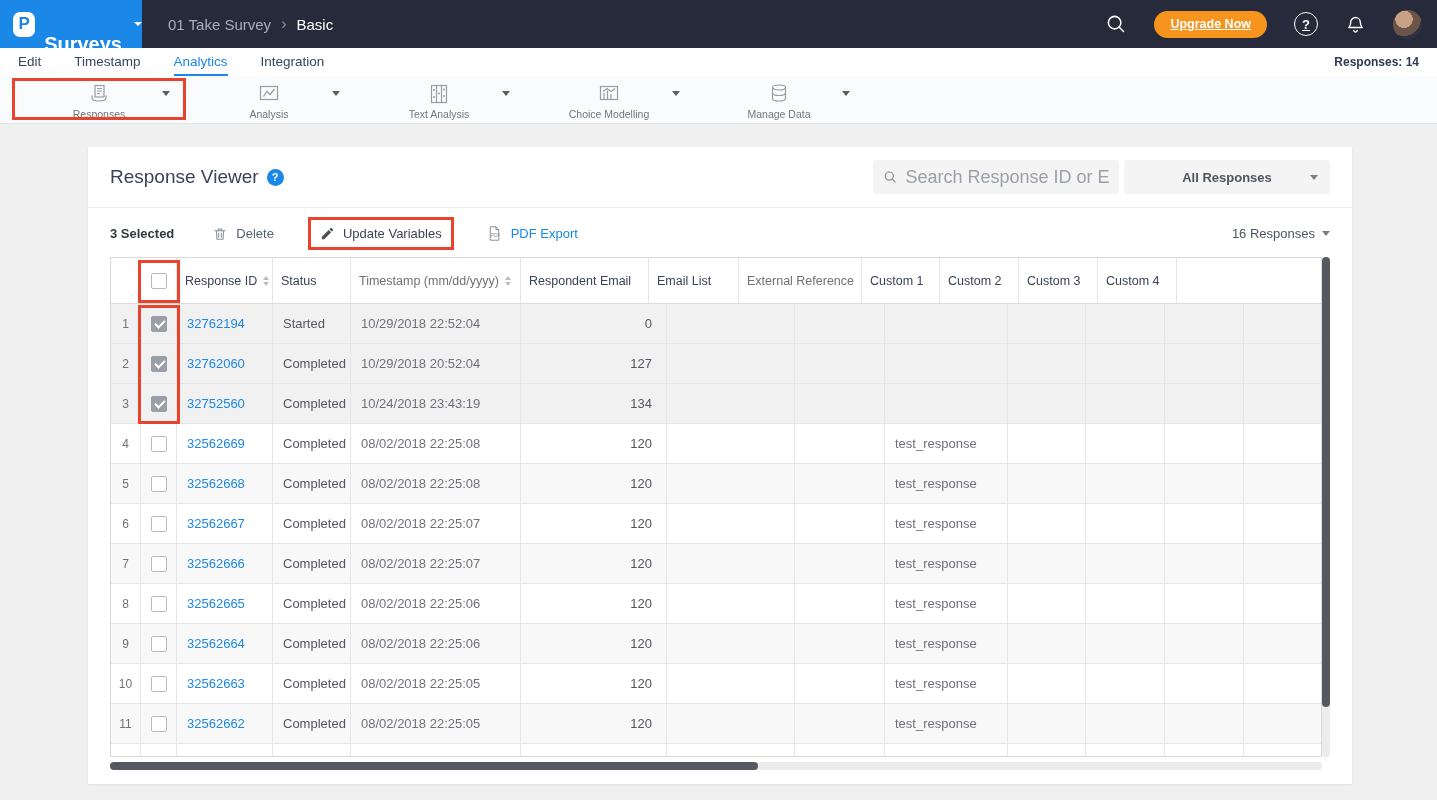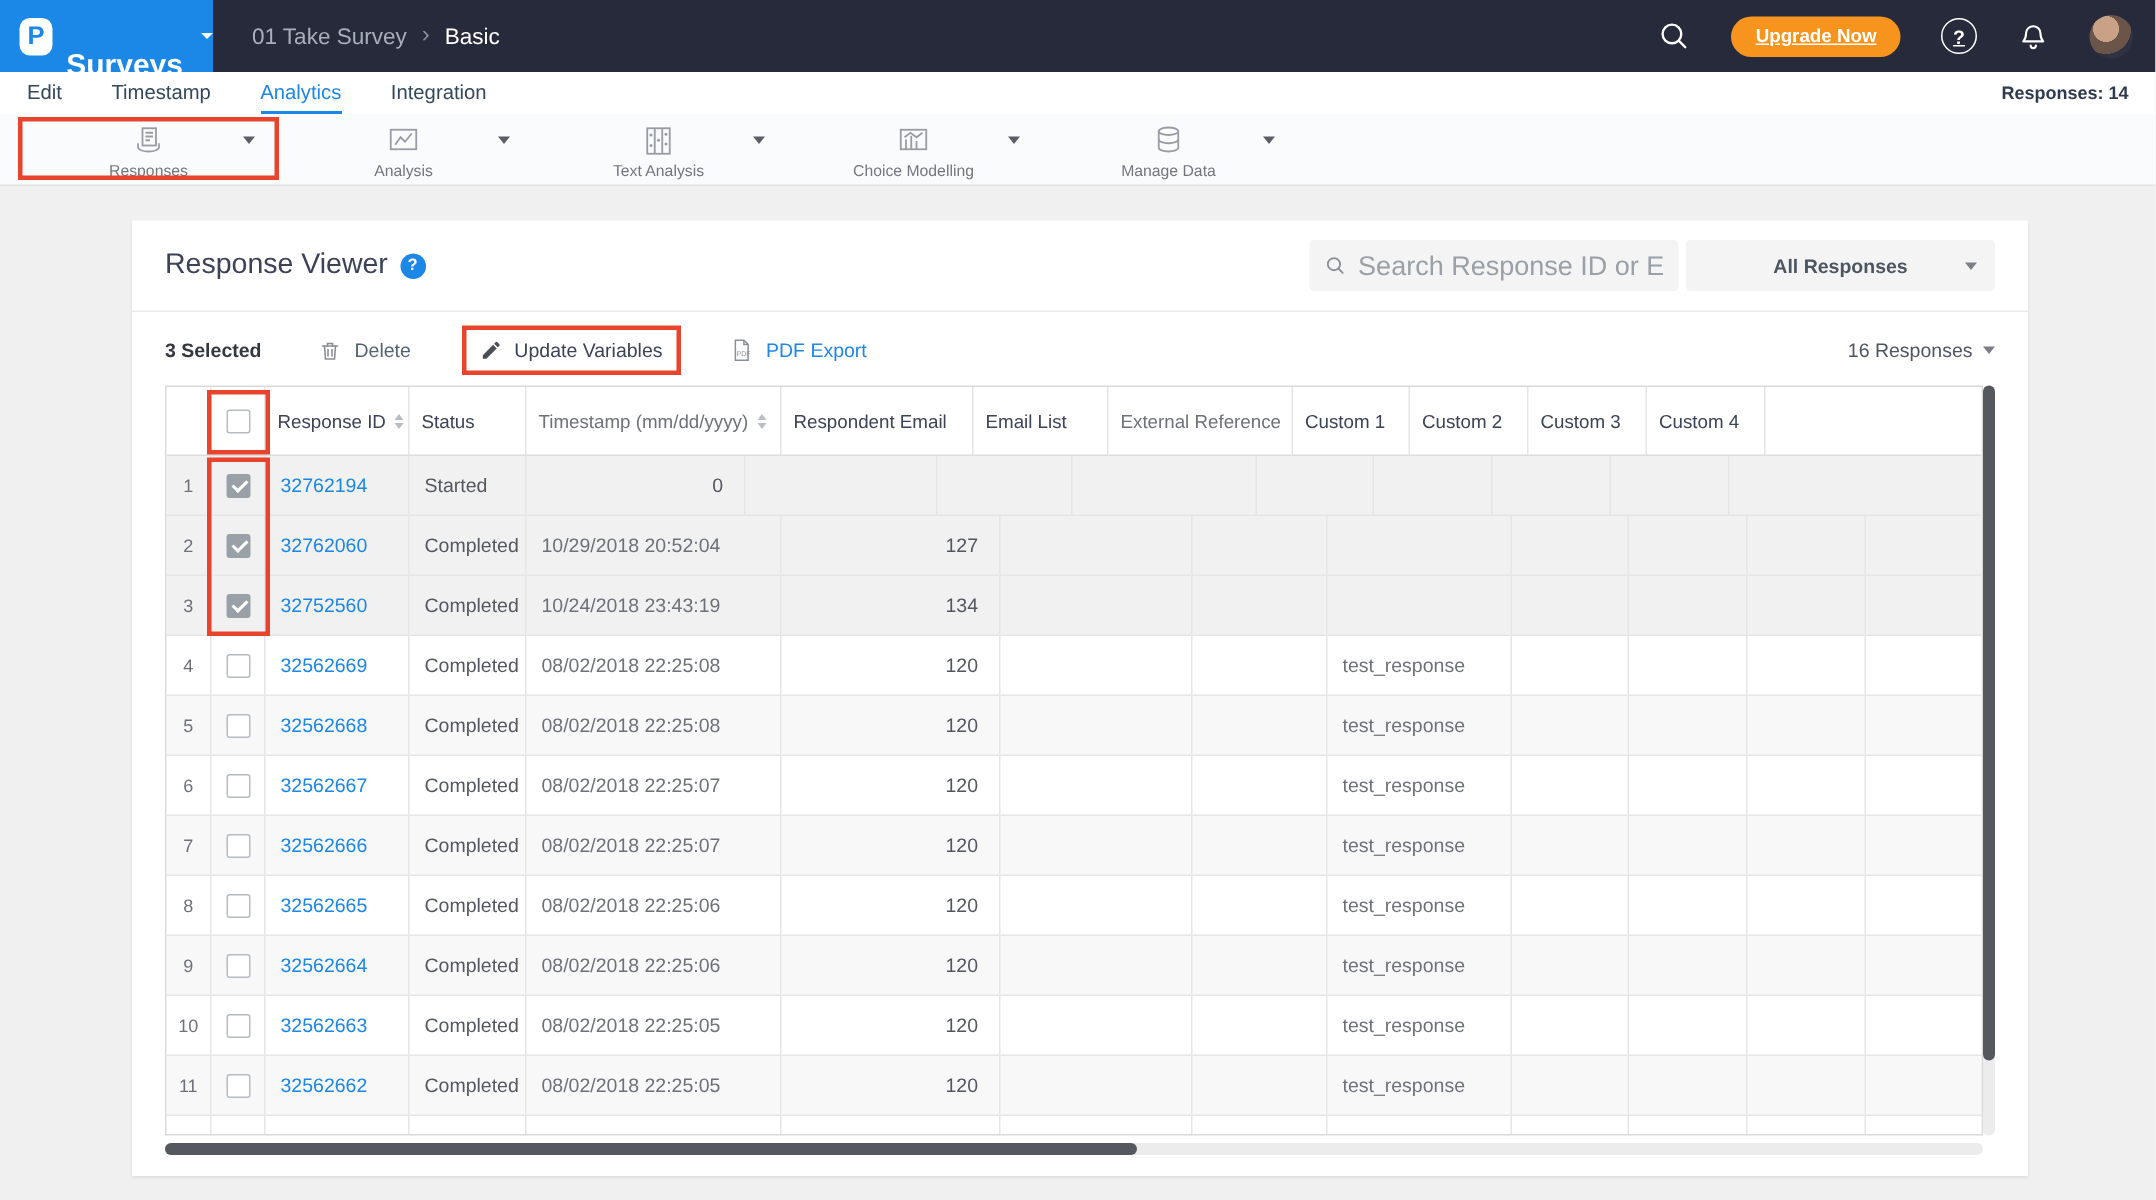--- a/index.html
+++ b/index.html
@@ -306,20 +306,21 @@
       <div>
   <div class="tr odd selected">
     <div class="td c-num">1</div>
     <div class="td c-check">
       <span class="cb checked"></span>
     </div>
     <div class="td c-id">
       <a class="id-link">32762194</a>
     </div>
     <div class="td c-status">Started</div>
+    <div class="td c-ts">10/29/2018 22:52:04</div>
     <div class="td c-time">0</div>
     <div class="td c-email"></div>
     <div class="td c-elist"></div>
     <div class="td c-ext"></div>
     <div class="td c-c1"></div>
     <div class="td c-c2"></div>
     <div class="td c-c3"></div>
     <div class="td c-c4"></div>
   </div>
 

